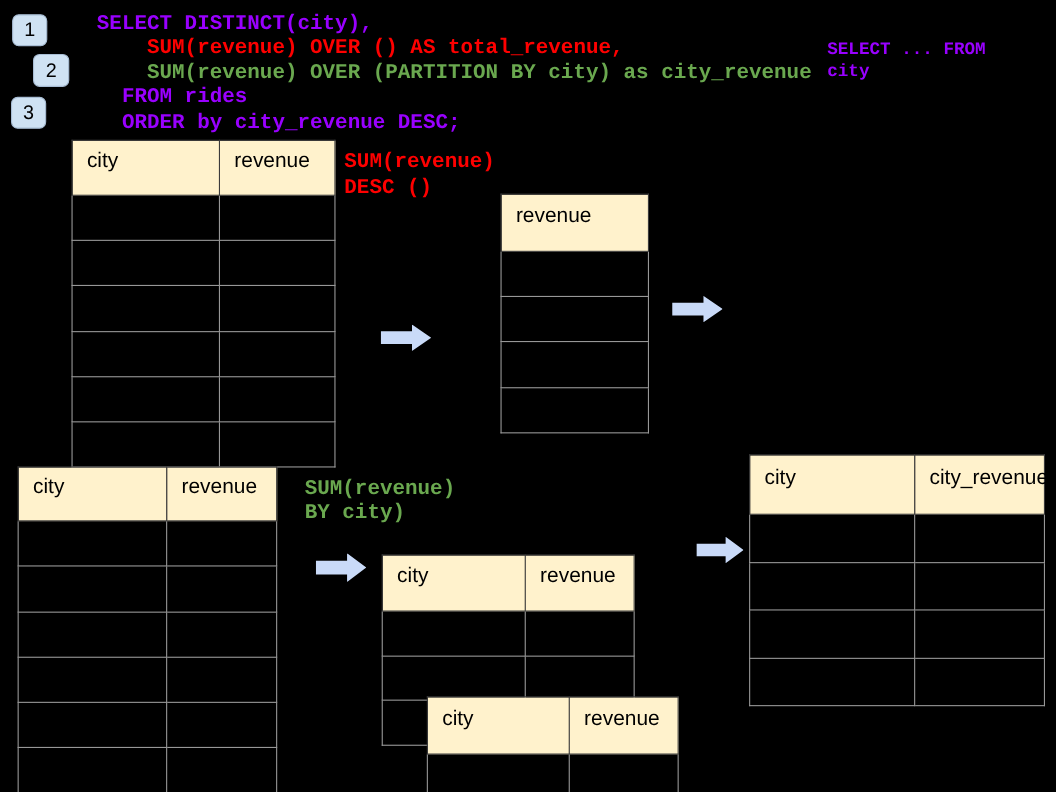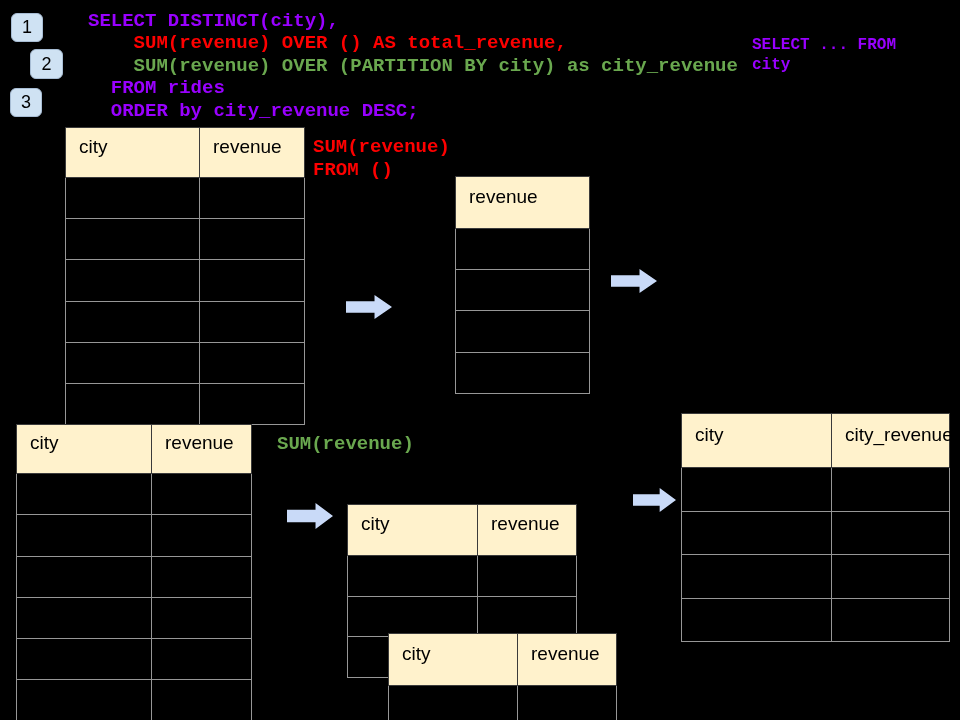--- a/index.html
+++ b/index.html
@@ -77,25 +77,26 @@
       <div class="code-line" style="color: rgb(153, 0, 255);">  ORDER by city_revenue DESC;</div>
     </div>
 
   <div class="mono" id="side-note">
       <div class="code-line">SELECT ... FROM</div>
       <div class="code-line">city</div>
     </div>
 
   <div class="mono" id="total-label">
       <div class="code-line">SUM(revenue)</div>
-      <div class="code-line">FROM ()</div>
+      <div class="code-line">DESC ()</div>
     </div>
 
   <div class="mono" id="partition-label">
       <div class="code-line">SUM(revenue)</div>
+      <div class="code-line">BY city)</div>
     </div>
 
   <div class="tbl-wrap" id="table-source-top">
       <table class="tbl">
         <thead>
           <tr>
             <th>city</th>
             <th>revenue</th>
           </tr>
         </thead>

